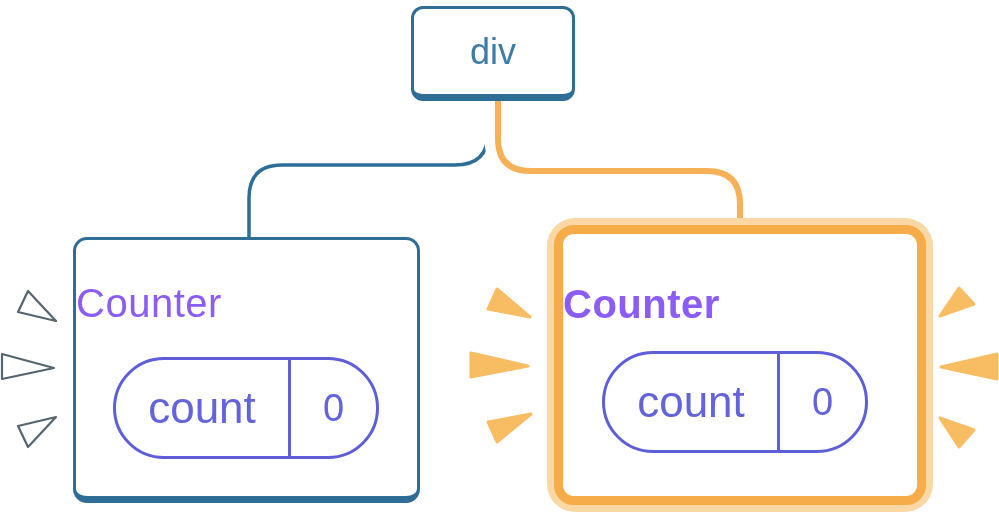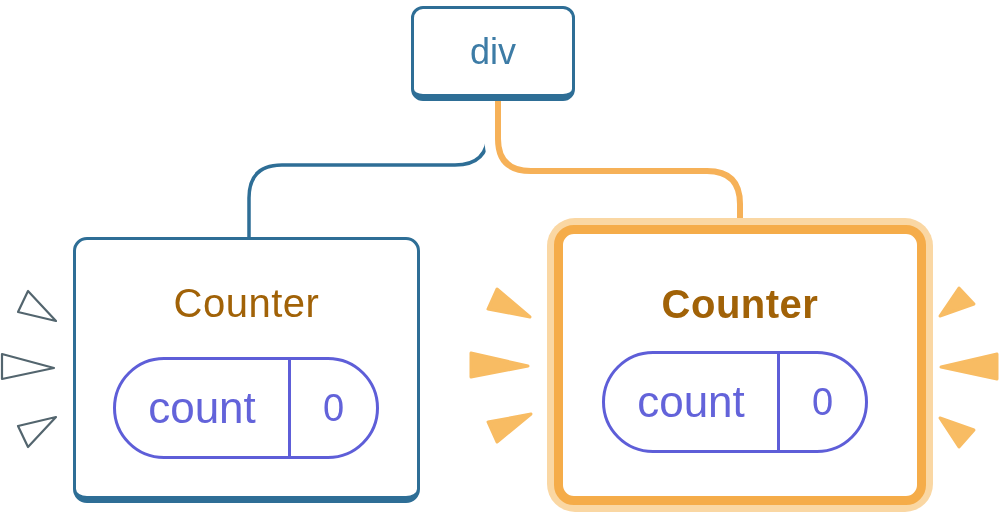--- a/index.html
+++ b/index.html
@@ -38,24 +38,23 @@
     left: 73px; top: 237px;
     width: 347px; height: 266px;
     border: 3.5px solid #2E6E96;
     border-bottom-width: 7px;
     border-radius: 14px;
   }
   .card-title {
     position: absolute;
     left: 0; width: 100%;
     top: 40px;
-    text-align: center;
     font-size: 40px;
     line-height: 46px;
-    color: #a16207;
+    color: #8b5cf6;
     font-weight: 500;
     letter-spacing: 0.5px;
   }
   
   .card-right-outer {
     left: 547px; top: 218px;
     width: 386px; height: 294px;
     background: #FAD7A3;
     border-radius: 28px;
     padding: 7px;

